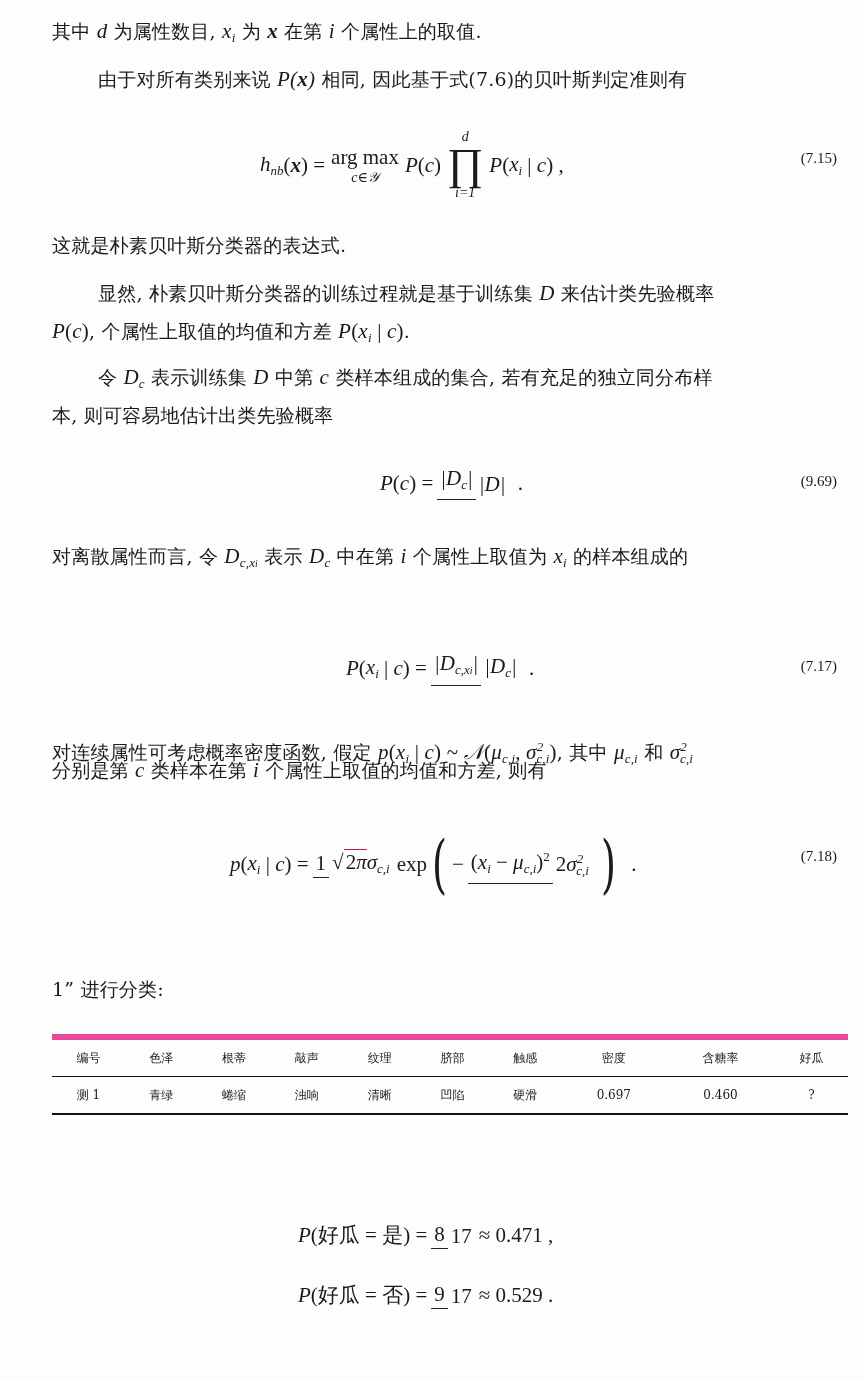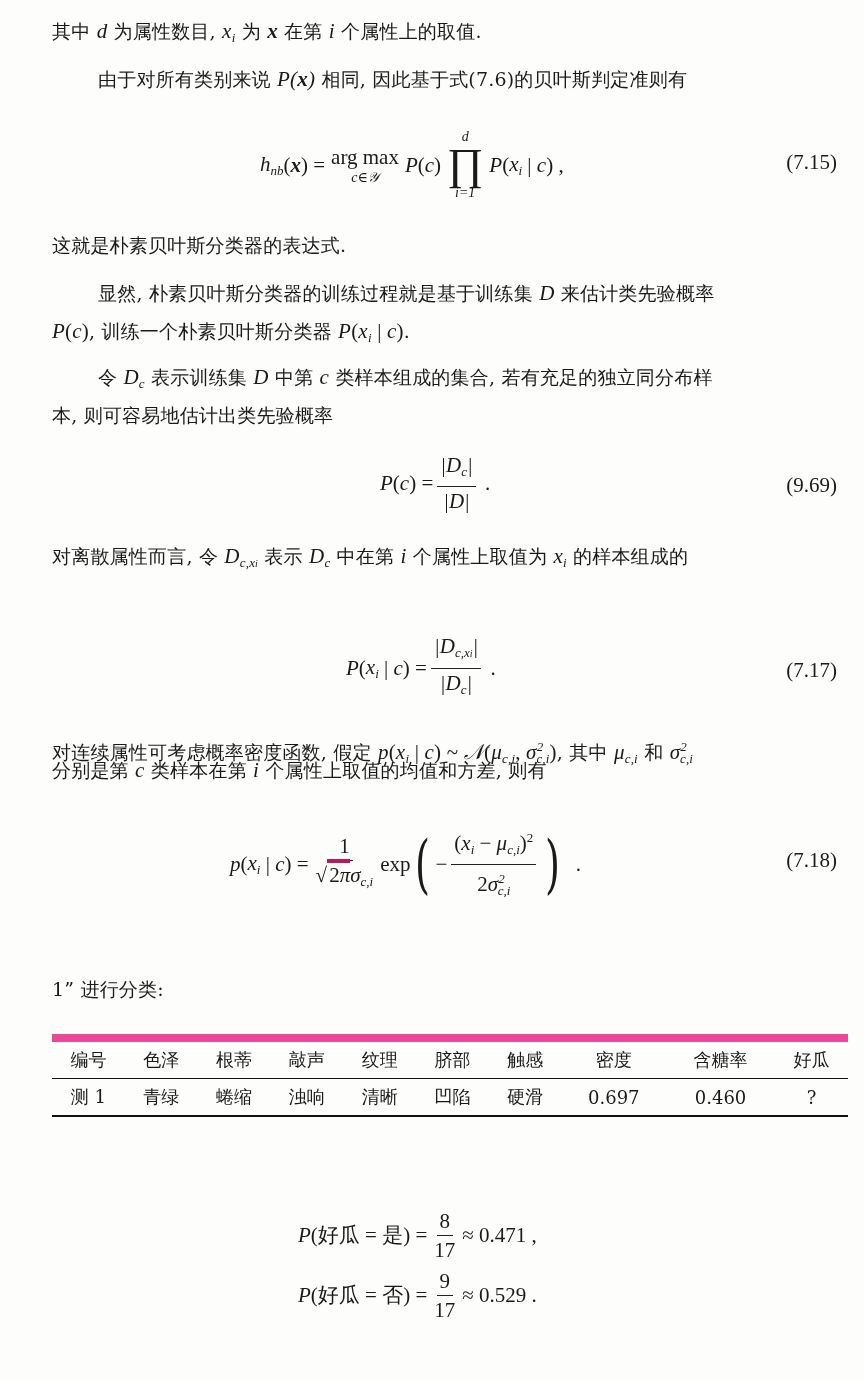--- a/index.html
+++ b/index.html
@@ -20,35 +20,35 @@
   .bold { font-weight: bold; }
   sub, sup { font-size: 13px; font-family: "Liberation Serif", serif; }
   sub { vertical-align: -4px; }
   sup { vertical-align: 8px; }
 
   .eq {
     position: absolute; font-family: "Liberation Serif", "DejaVu Serif", serif;
     font-size: 22px; white-space: nowrap; display: flex; align-items: center;
   }
   .eqnum {
-    position: absolute; right: 56px; font-family: "Liberation Serif", serif; font-size: 21px;
-  }
-  .frac { display: inline-flex; flex-direction: column; align-items: center; margin: 0 4px; vertical-align: middle; }
+    position: absolute; right: 56px; font-family: "Liberation Serif", serif; font-size: 15px;
+  }
+  .frac { display: inline-flex; flex-direction: row; align-items: center; margin: 0 4px; vertical-align: middle; }
   .frac .num { padding: 0 3px 2px; border-bottom: 1px solid #222; line-height: 24px; }
   .frac .den { padding: 2px 3px 0; line-height: 24px; }
   .op { display: inline-flex; flex-direction: column; align-items: center; margin: 0 6px; vertical-align: middle; }
   .op .lim { font-size: 14px; font-style: italic; line-height: 16px; }
   .bigprod { font-size: 44px; line-height: 40px; font-style: normal; }
   .bigparen { font-size: 64px; font-weight: 200; line-height: 60px; font-family: "DejaVu Serif", serif; transform: scaleX(0.6); display: inline-block; }
-  .sqrt { border-top: 4px solid #be185d; padding-left: 2px; }
+  .sqrt { border-top: 1px solid #be185d; padding-left: 2px; }
 
   table.data {
     position: absolute; left: 12px; top: 1034px; width: 796px;
-    border-collapse: collapse; font-size: 18px;
-    border-top: 8px solid #ec4899; border-bottom: 2px solid #111;
+    border-collapse: collapse; font-size: 12px;
+    border-top: 6px solid #ec4899; border-bottom: 2px solid #111;
   }
   table.data th, table.data td { font-weight: normal; text-align: center; height: 36px; padding: 0; }
   table.data thead tr { border-bottom: 1px solid #111; }
 </style>
 </head>
 <body>
 
 <div class="page">
 
   <div class="line" style="top:18px;">
@@ -95,21 +95,21 @@
   <div class="eqnum" style="top:150px;">(7.15)</div>
 
   <div class="line indent" style="top:280px;">
     <span>显然, 朴素贝叶斯分类器的训练过程就是基于训练集</span>
     <span class="m">D</span>
     <span>来估计类先验概率</span>
   </div>
 
   <div class="line" style="top:232px;"><span>这就是朴素贝叶斯分类器的表达式.</span></div>
   <div class="line" style="top:318px;">
-    <span class="m">P</span><span class="mr">(</span><span class="m">c</span><span class="mr">)</span><span>, 训练一个朴素贝叶斯分类器</span>
+    <span class="m">P</span><span class="mr">(</span><span class="m">c</span><span class="mr">)</span><span>, 个属性上取值的均值和方差</span>
     <span class="m">P</span><span class="mr">(</span><span class="m">x<sub>i</sub></span><span class="mr"> | </span><span class="m">c</span><span class="mr">)</span><span>.</span>
   </div>
 
   <div class="line" style="top:402px;">
     <span>本, 则可容易地估计出类先验概率</span>
   </div>
   <div class="line indent" style="top:364px;">
     <span>令</span>
     <span class="m">D<sub>c</sub></span>
     <span>表示训练集</span>

